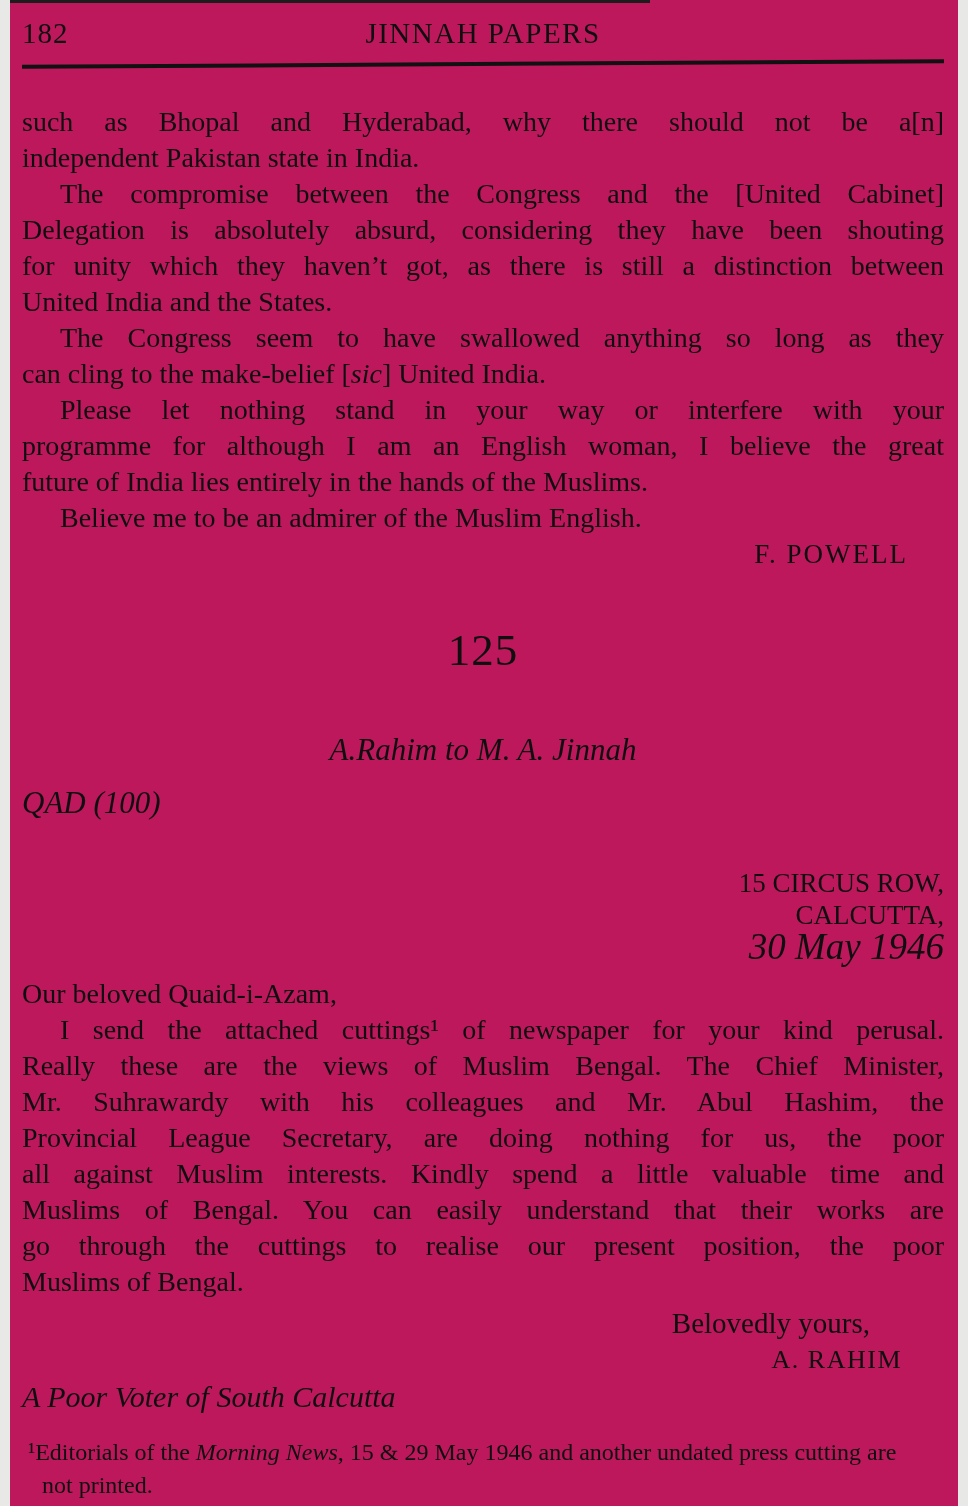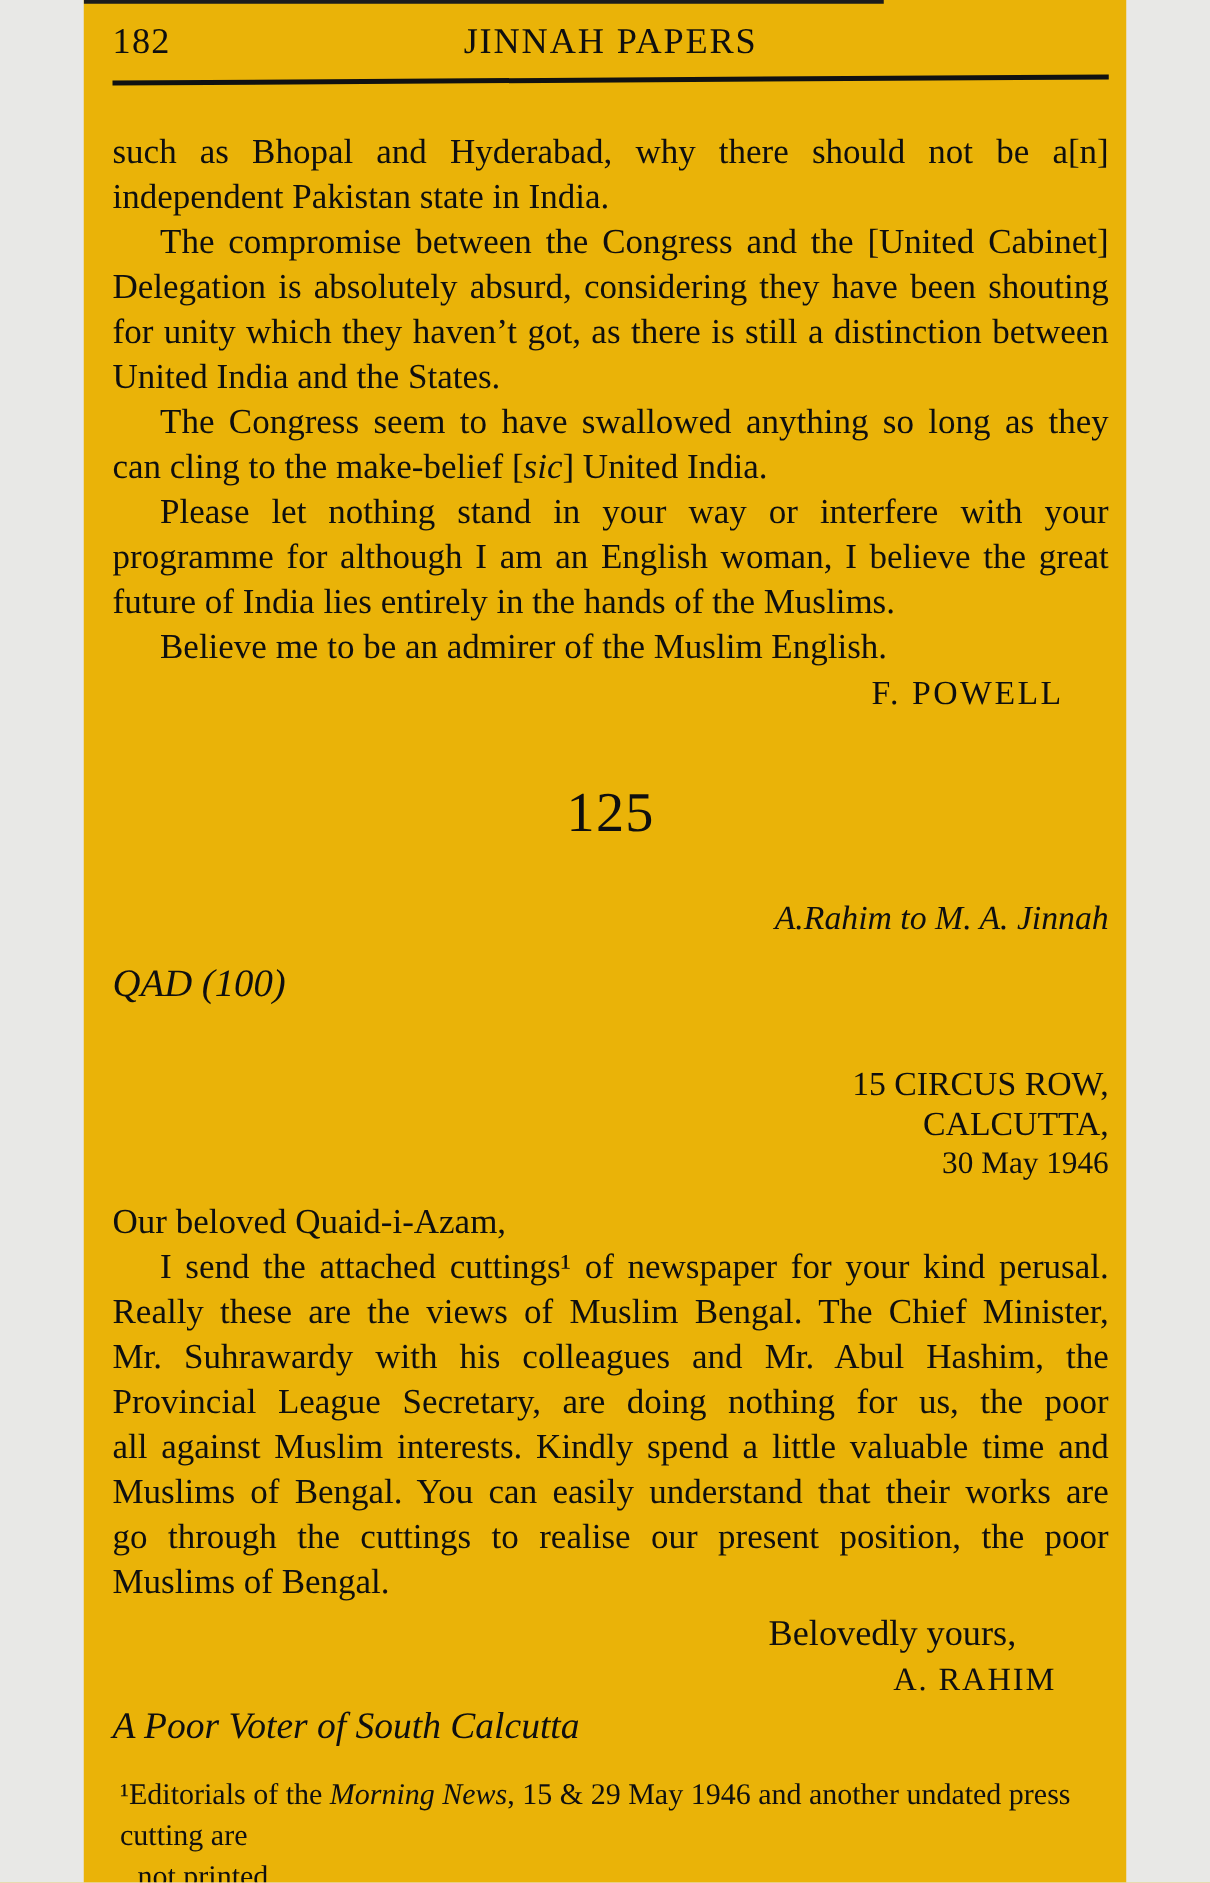--- a/index.html
+++ b/index.html
@@ -1,25 +1,24 @@
 <!DOCTYPE html>
 <html><head>
 <meta charset="utf-8">
 <style>
   html, body { margin: 0; padding: 0; background: #e8e8e6; }
   .page {
     position: relative;
-    width: 823px;
+    width: 948px;
     height: 1506px;
     margin: 0 auto;
-    background: #eab308;
+    background: #be185d;
     color: #0f0f0f;
     font-family: "Liberation Serif", "DejaVu Serif", serif;
     overflow: hidden;
-    padding-left: 11px;
   }
   .scan-edge {
     position: absolute;
     top: 0; left: 0;
     width: 640px; height: 3px;
     background: #1c1c1c;
   }
   .content { padding: 0 14px 0 12px; }
 
   
@@ -69,40 +68,40 @@
 
   
   .doc-number {
     margin-top: 54px;
     font-size: 45px;
     line-height: 48px;
     text-align: center;
     letter-spacing: 1px;
   }
   .doc-title {
-    margin-top: 40px;
-    font-size: 27px;
+    margin-top: 56px;
+    font-size: 31px;
     line-height: 40px;
-    text-align: right;
+    text-align: center;
     font-style: italic;
   }
   .doc-ref {
     margin-top: 13px;
     font-size: 31px;
     line-height: 40px;
     text-align: left;
     font-style: italic;
   }
   .address {
     margin-top: 44px;
     text-align: right;
     font-size: 27px;
     line-height: 32px;
   }
-  .address .date { font-size: 25px; }
+  .address .date { font-style: italic; font-size: 37px; }
   .salutation {
     margin-top: 13px;
     font-size: 28px;
     line-height: 36px;
   }
   .closing {
     margin-top: 5px;
     text-align: right;
     font-size: 29px;
     line-height: 37px;

